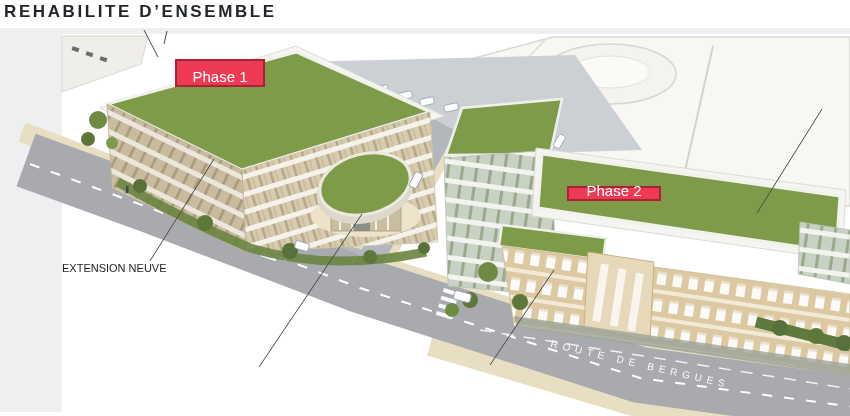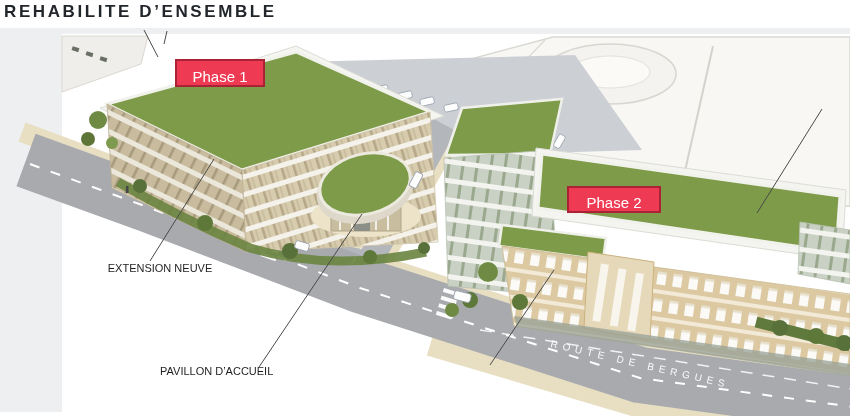--- a/index.html
+++ b/index.html
@@ -16,27 +16,27 @@
     font-size:17px;font-weight:700;letter-spacing:2.6px;color:#22262b;
     white-space:nowrap;
   }
   .phase-tag{
     position:absolute;z-index:3;
     background:#ee3a53;border:2px solid #ab2136;color:#ffffff;
     display:flex;align-items:flex-end;justify-content:center;
     font-size:15px;box-sizing:border-box;white-space:nowrap;
   }
   .phase-1{left:175px;top:59px;width:90px;height:28px;}
-  .phase-2{left:567px;top:186px;width:94px;height:27px;}
+  .phase-2{left:567px;top:186px;width:94px;height:15px;}
 
   .note{
     position:absolute;z-index:3;color:#1f1f1f;font-size:11px;line-height:13px;
     white-space:nowrap;
   }
-  .note-extension{left:62px;top:262px;width:196px;text-align:center;}
+  .note-extension{left:62px;top:262px;width:196px;text-align:left;}
   .note-pavillon{left:160px;top:365px;}
   .note-batiment{left:377px;top:366px;}
   .note-ext-cut{left:826px;top:93px;padding-left:45px;}
 
   .road-name{
     position:absolute;left:552px;top:338px;z-index:2;
     color:#ffffff;font-size:10px;letter-spacing:5px;white-space:nowrap;
     transform:rotate(13deg);transform-origin:left top;opacity:.95;
   }
 </style>
@@ -229,18 +229,17 @@
   <span>Phase 1</span>
 </div>
 <div class="phase-tag phase-2">
   <span>Phase 2</span>
 </div>
 
 <div class="note note-extension">
   <div>EXTENSION NEUVE</div>
 </div>
 
-<div class="note note-pavillon">PAVILLON D’ACCUEIL</div>
 <div class="note note-ext-cut">EXT</div>
 
 <div class="road-name">ROUTE DE BERGUES</div>
 
 </div>
 
 </body></html>

